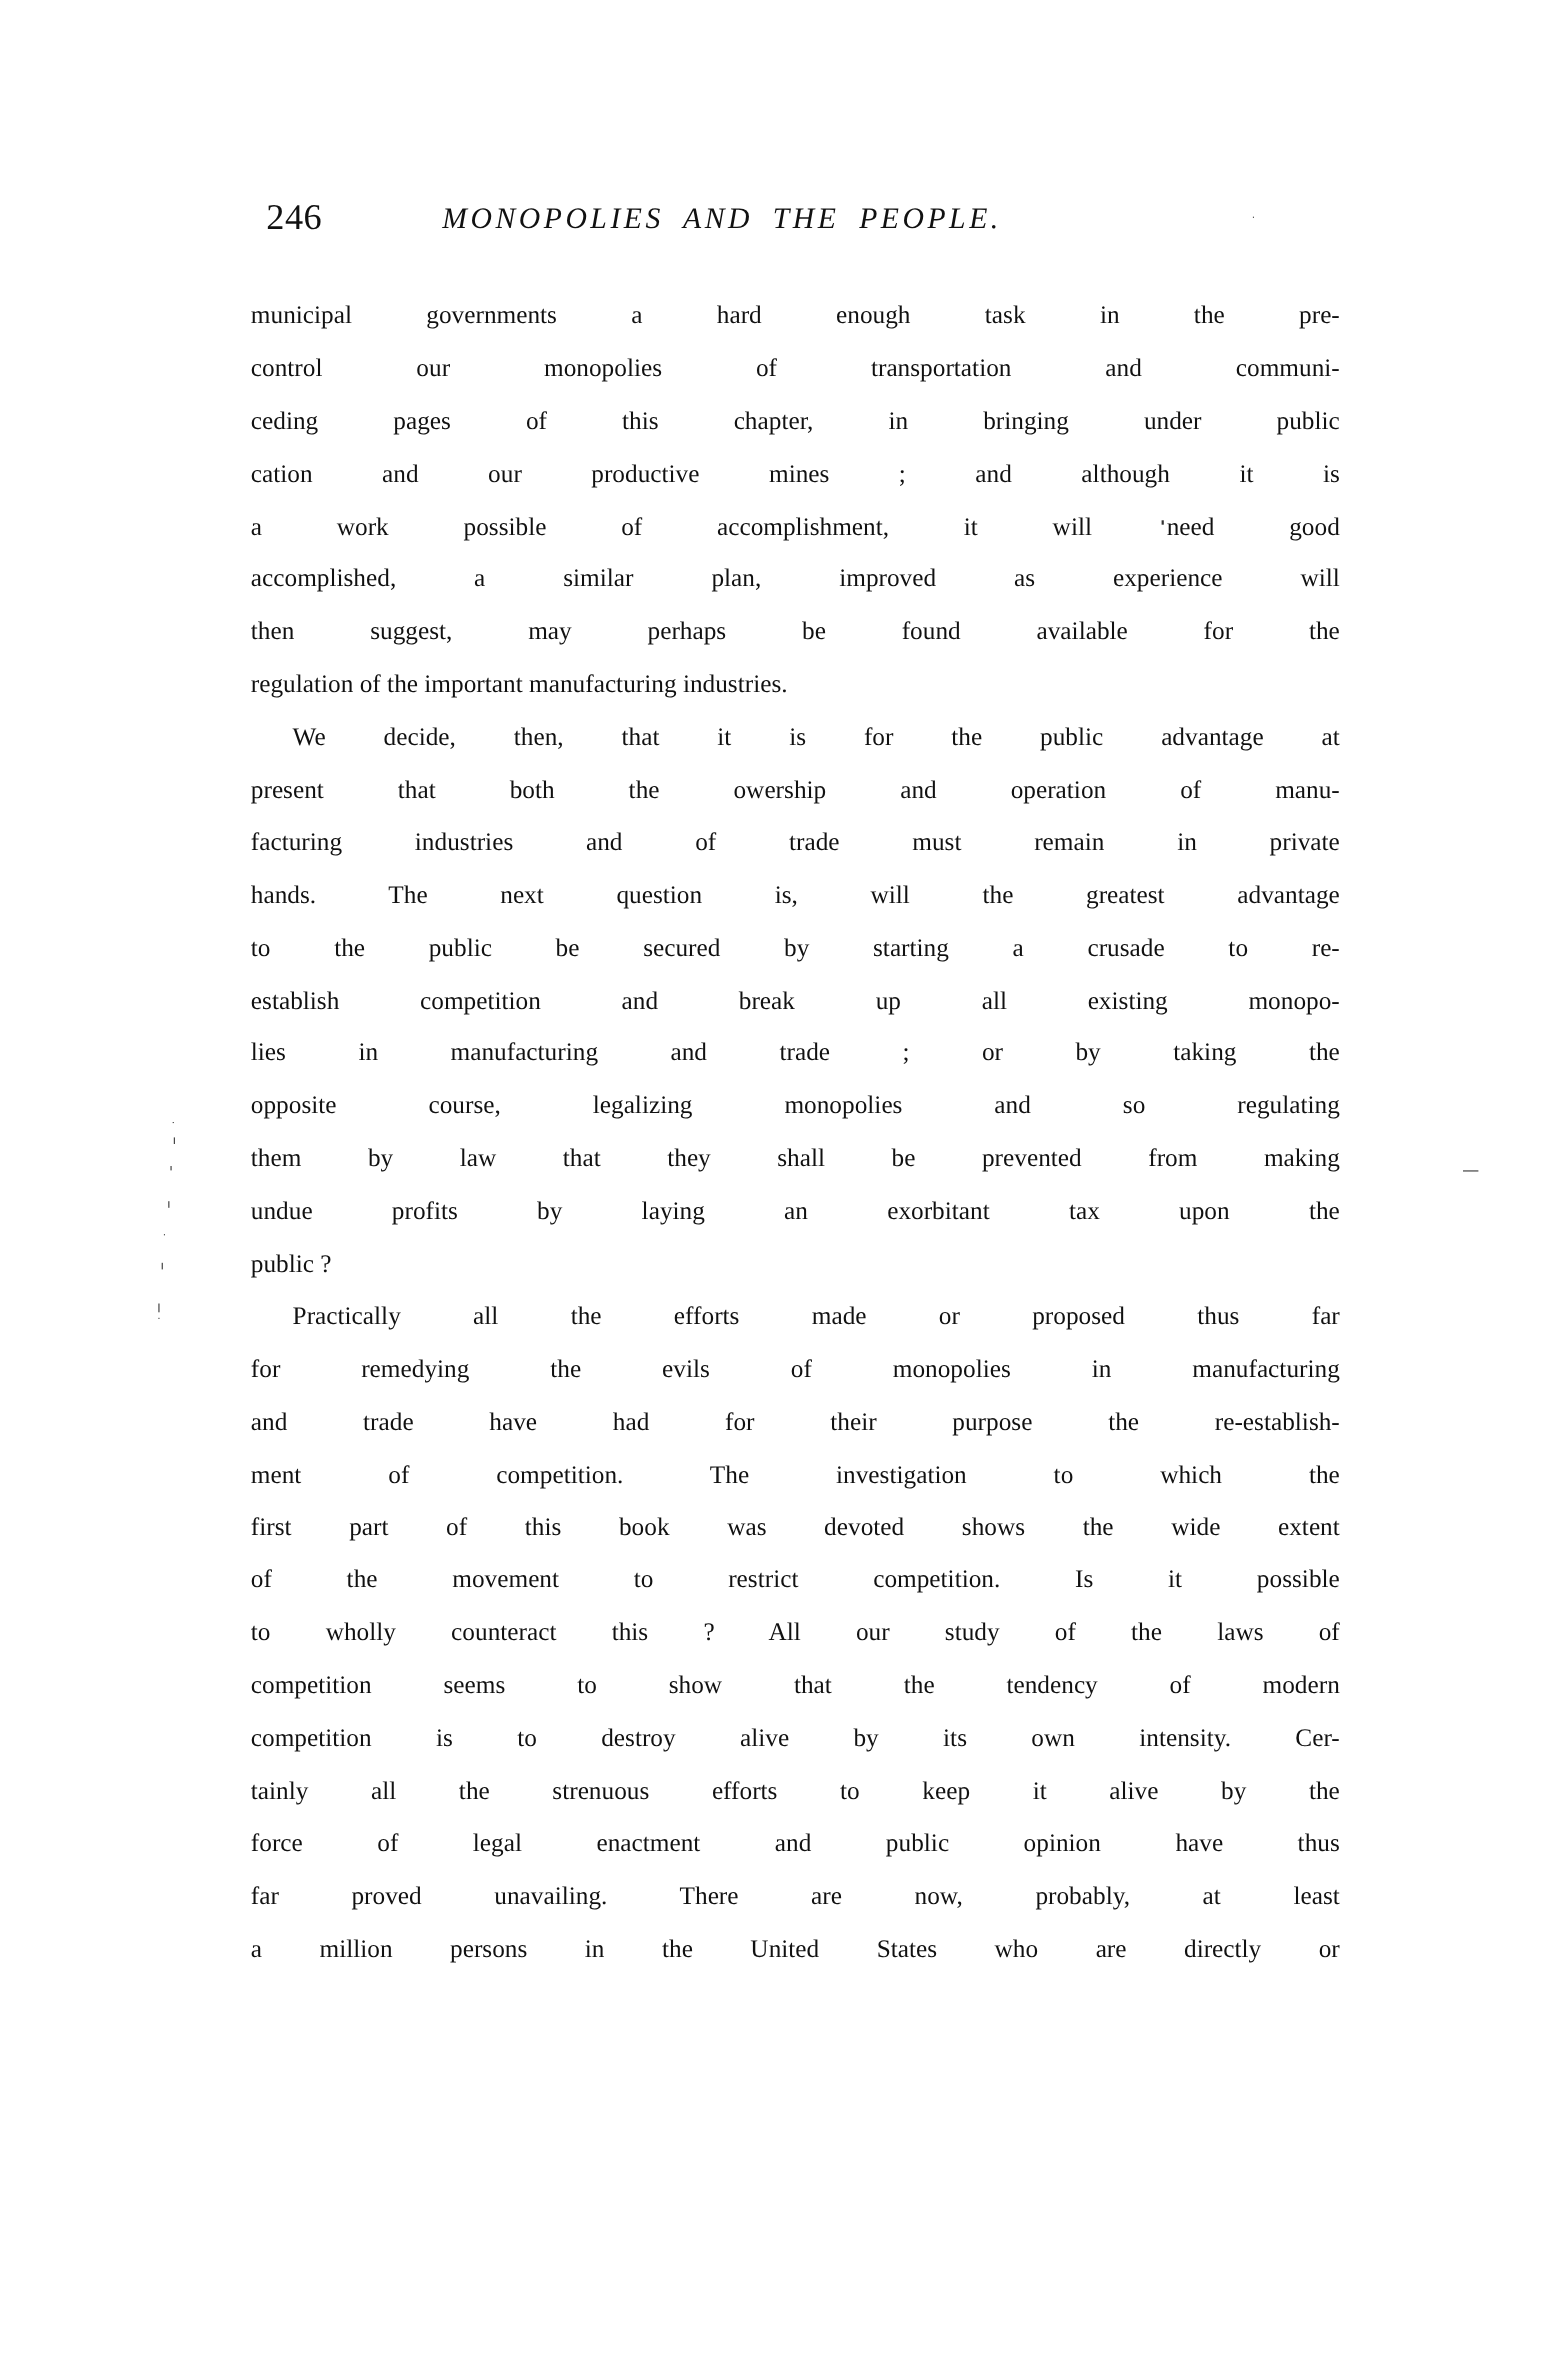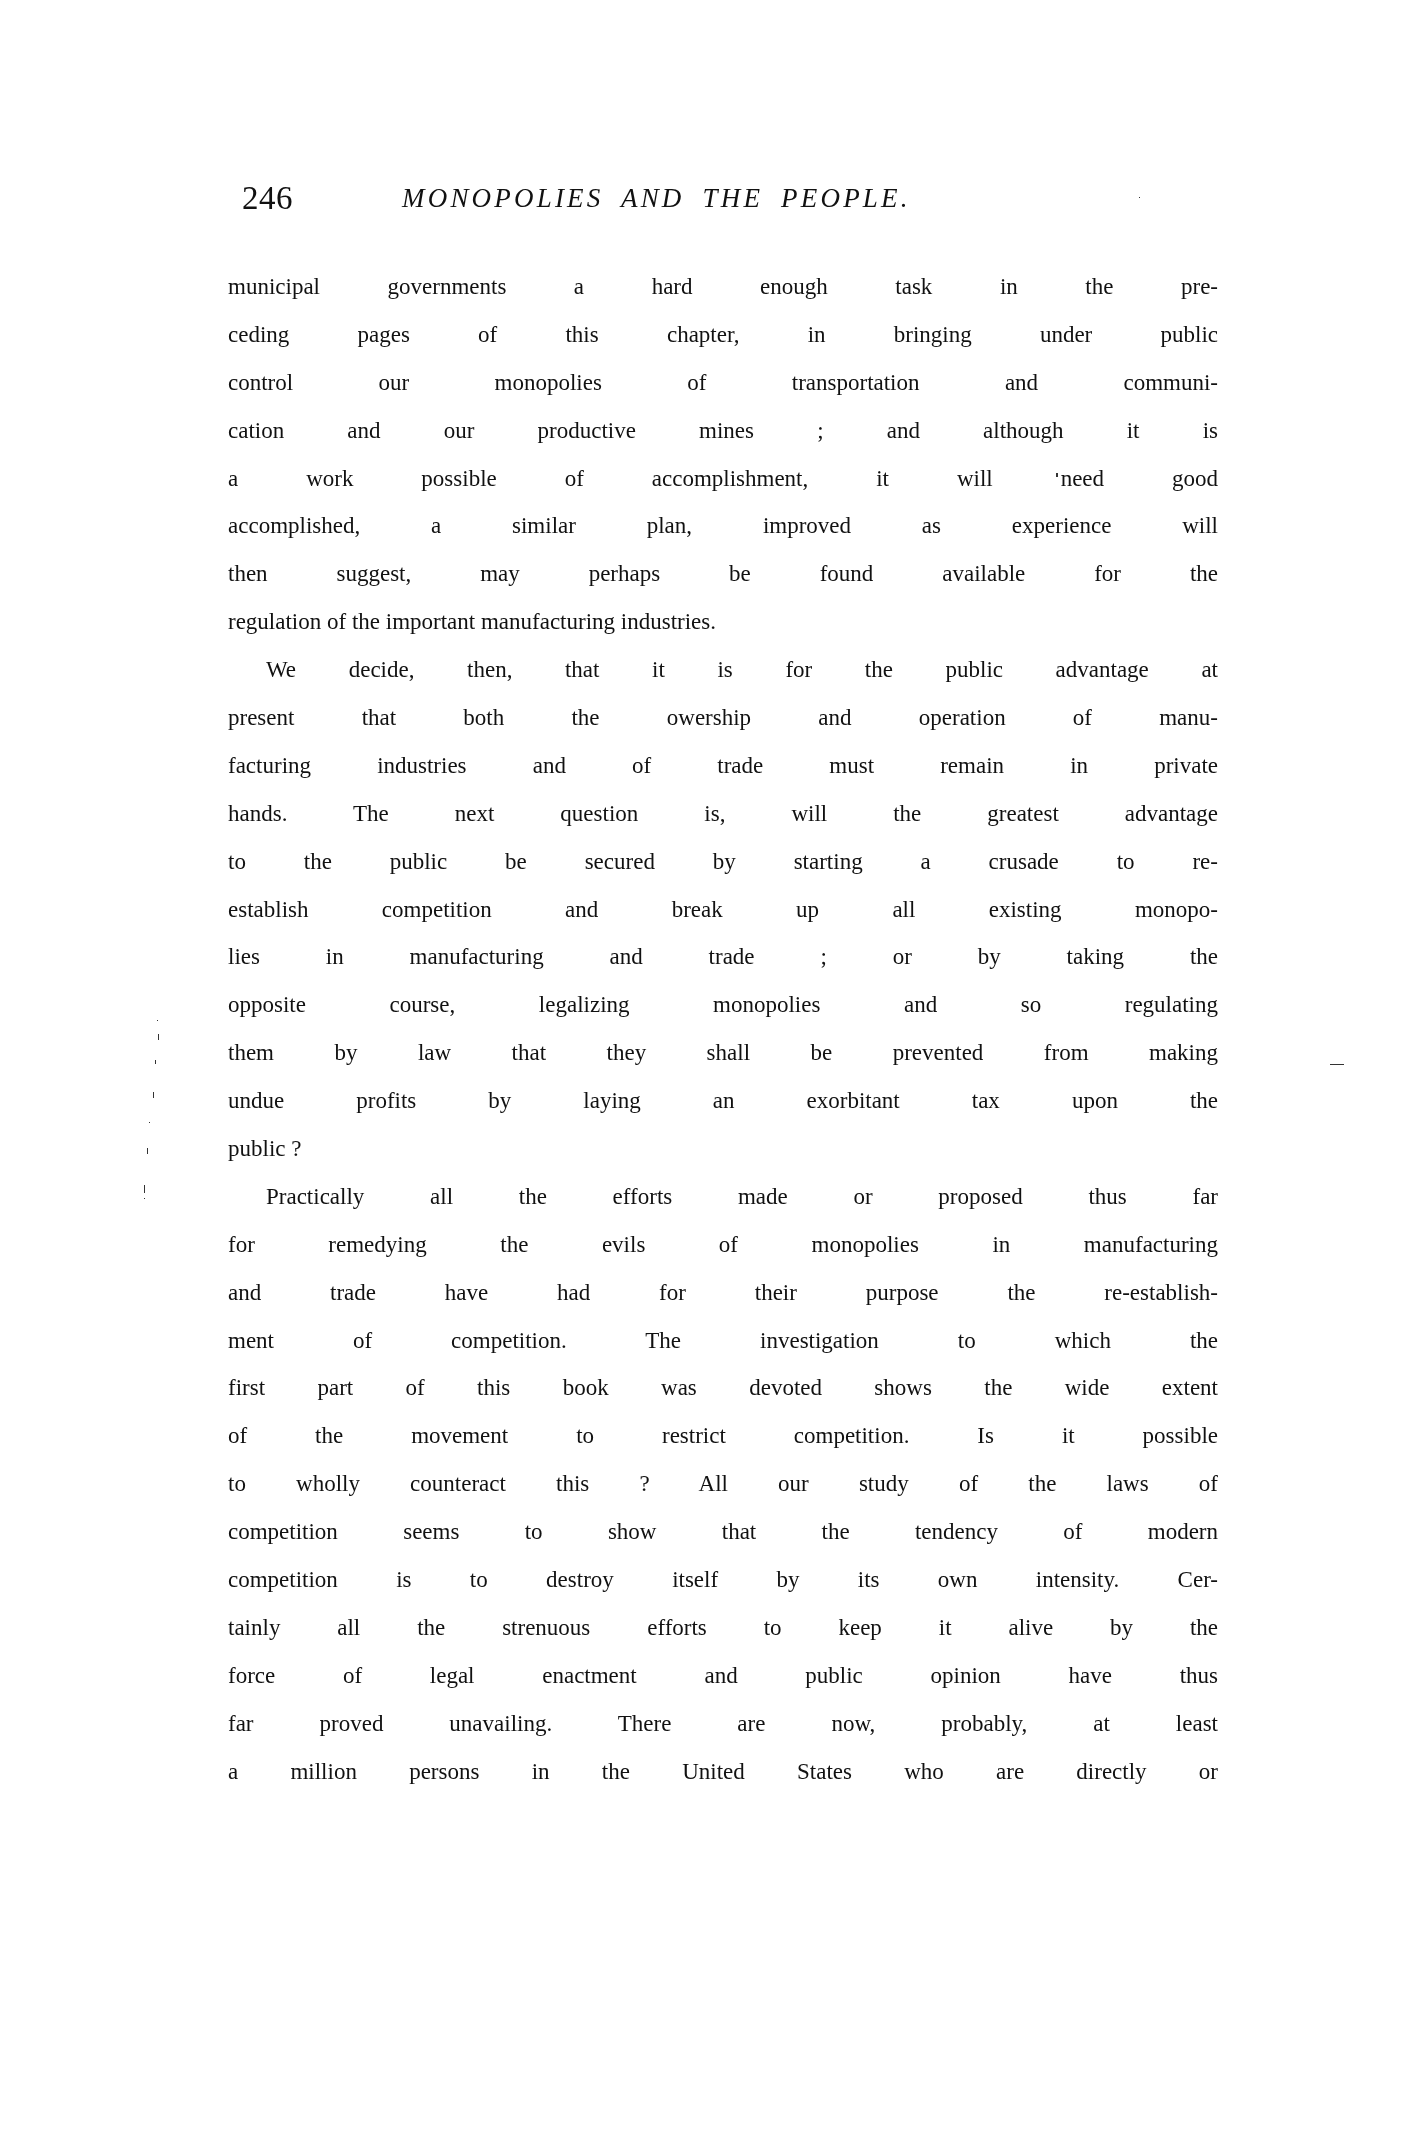--- a/index.html
+++ b/index.html
@@ -94,22 +94,22 @@
 
   <div class="running-head">
     <span class="page-number">246</span>
     <span class="running-title">MONOPOLIES AND THE PEOPLE.</span>
   </div>
 
   <div class="body-text">
 
     <div class="paragraph">
       <div class="line"><span class="t">municipal governments a hard enough task in the pre-</span></div>
+      <div class="line"><span class="t">control our monopolies of transportation and communi-</span></div>
       <div class="line"><span class="t">ceding pages of this chapter, in bringing under public</span></div>
-      <div class="line"><span class="t">control our monopolies of transportation and communi-</span></div>
       <div class="line"><span class="t">cation and our productive mines ; and although it is</span></div>
       <div class="line"><span class="t">a work possible of accomplishment, it will need good</span></div>
       <div class="line"><span class="t">accomplished, a similar plan, improved as experience will</span></div>
       <div class="line"><span class="t">then suggest, may perhaps be found available for the</span></div>
       <div class="line last"><span class="t">regulation of the important manufacturing industries.</span></div>
     </div>
 
     <div class="paragraph">
       <div class="line indent"><span class="t">We decide, then, that it is for the public advantage at</span></div>
       <div class="line"><span class="t">present that both the owership and operation of manu-</span></div>
@@ -126,21 +126,21 @@
 
     <div class="paragraph">
       <div class="line indent"><span class="t">Practically all the efforts made or proposed thus far</span></div>
       <div class="line"><span class="t">for remedying the evils of monopolies in manufacturing</span></div>
       <div class="line"><span class="t">and trade have had for their purpose the re-establish-</span></div>
       <div class="line"><span class="t">ment of competition.  The investigation to which the</span></div>
       <div class="line"><span class="t">first part of this book was devoted shows the wide extent</span></div>
       <div class="line"><span class="t">of the movement to restrict competition.  Is it possible</span></div>
       <div class="line"><span class="t">to wholly counteract this ?  All our study of the laws of</span></div>
       <div class="line"><span class="t">competition seems to show that the tendency of modern</span></div>
-      <div class="line"><span class="t">competition is to destroy itself by its own intensity. Cer-</span></div>
+      <div class="line"><span class="t">competition is to destroy alive by its own intensity. Cer-</span></div>
       <div class="line"><span class="t">tainly all the strenuous efforts to keep it alive by the</span></div>
       <div class="line"><span class="t">force of legal enactment and public opinion have thus</span></div>
       <div class="line"><span class="t">far proved unavailing.  There are now, probably, at least</span></div>
       <div class="line"><span class="t">a million persons in the United States who are directly or</span></div>
     </div>
   </div>
 
   <div class="mark" style="left:1330px;top:1064px;width:14px;height:1px;"></div>
   <div class="mark" style="left:157px;top:1020px;width:1px;height:1px;"></div>
   <div class="mark" style="left:158px;top:1034px;width:1px;height:6px;"></div>

